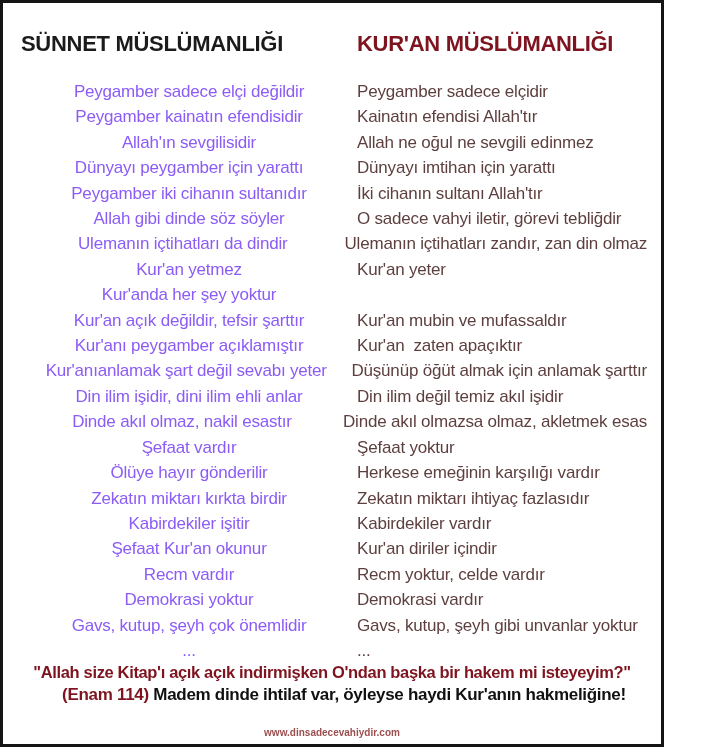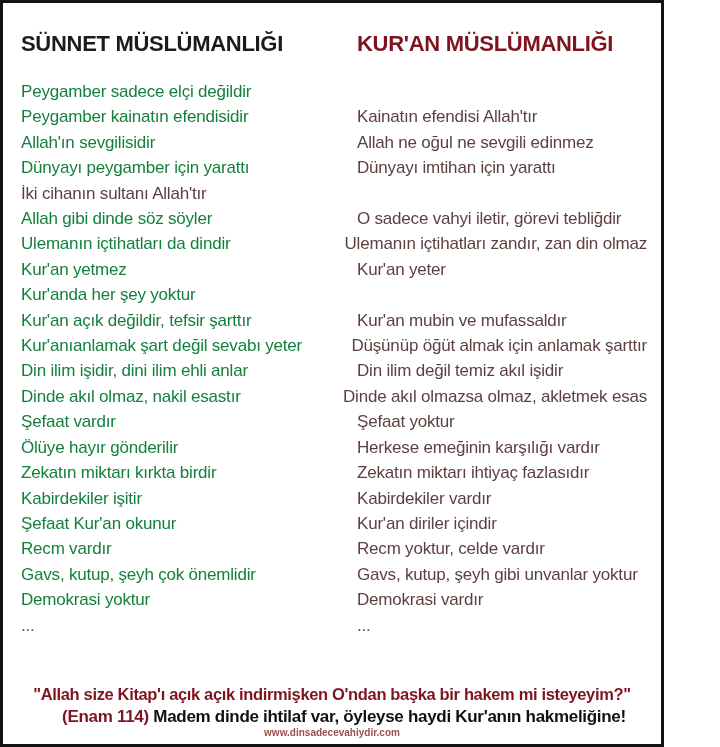--- a/index.html
+++ b/index.html
@@ -29,21 +29,21 @@
   .header.left  { width: 336px; color: #1b1b1b; }
   .header.right { color: #7e141f; }
 
   .rows { }
   .row { display: flex; line-height: 25.4px; }
   .cell {
     font-size: 17px;
     letter-spacing: -0.2px;
     white-space: pre;
   }
-  .cell.left  { width: 336px; color: #15803d; }
+  .cell.left  { width: 336px; color: #8b5cf6; text-align: center; }
   .cell.right { color: #5e3f3f; }
 
   .footer {
     position: absolute;
     left: 0; right: 0;
     bottom: 6px;
     text-align: center;
   }
   .quote-line {
     font-weight: bold;
@@ -55,74 +55,80 @@
   .exhort-line {
     margin-top: 3px;
     font-weight: bold;
     font-size: 17px;
     letter-spacing: -0.3px;
     color: #111111;
     white-space: pre;
   }
   .verse-ref { color: #7e141f; margin-left: 24px; }
   .website {
-    margin-top: 0;
+    margin-top: 22px;
     font-size: 10px;
     font-weight: bold;
     color: #9b4f4f;
   }
 </style>
 </head>
 <body>
 
 <div class="page">
   <div class="content">
 
     <div class="header-row">
       <div class="header left">SÜNNET MÜSLÜMANLIĞI</div>
       <div class="header right">KUR'AN MÜSLÜMANLIĞI</div>
     </div>
 
     <div class="rows">
       <div class="row">
         <div class="cell left">Peygamber sadece elçi değildir</div>
+        <div class="cell right">Peygamber sadece elçidir</div>
       </div>
       <div class="row">
         <div class="cell left">Peygamber kainatın efendisidir</div>
         <div class="cell right">Kainatın efendisi Allah'tır</div>
       </div>
       <div class="row">
         <div class="cell left">Allah'ın sevgilisidir</div>
         <div class="cell right">Allah ne oğul ne sevgili edinmez</div>
       </div>
       <div class="row">
         <div class="cell left">Dünyayı peygamber için yarattı</div>
         <div class="cell right">Dünyayı imtihan için yarattı</div>
       </div>
       <div class="row">
+        <div class="cell left">Peygamber iki cihanın sultanıdır</div>
         <div class="cell right">İki cihanın sultanı Allah'tır</div>
       </div>
       <div class="row">
         <div class="cell left">Allah gibi dinde söz söyler</div>
         <div class="cell right">O sadece vahyi iletir, görevi tebliğdir</div>
       </div>
       <div class="row">
         <div class="cell left">Ulemanın içtihatları da dindir</div>
         <div class="cell right">Ulemanın içtihatları zandır, zan din olmaz</div>
       </div>
       <div class="row">
         <div class="cell left">Kur'an yetmez</div>
         <div class="cell right">Kur'an yeter</div>
       </div>
       <div class="row">
         <div class="cell left">Kur'anda her şey yoktur</div>
       </div>
       <div class="row">
         <div class="cell left">Kur'an açık değildir, tefsir şarttır</div>
         <div class="cell right">Kur'an mubin ve mufassaldır</div>
+      </div>
+      <div class="row">
+        <div class="cell left">Kur'anı peygamber açıklamıştır</div>
+        <div class="cell right">Kur'an  zaten apaçıktır</div>
       </div>
       <div class="row">
         <div class="cell left">Kur'anıanlamak şart değil sevabı yeter</div>
         <div class="cell right">Düşünüp öğüt almak için anlamak şarttır</div>
       </div>
       <div class="row">
         <div class="cell left">Din ilim işidir, dini ilim ehli anlar</div>
         <div class="cell right">Din ilim değil temiz akıl işidir</div>
       </div>
       <div class="row">
@@ -147,26 +153,26 @@
       </div>
       <div class="row">
         <div class="cell left">Şefaat Kur'an okunur</div>
         <div class="cell right">Kur'an diriler içindir</div>
       </div>
       <div class="row">
         <div class="cell left">Recm vardır</div>
         <div class="cell right">Recm yoktur, celde vardır</div>
       </div>
       <div class="row">
+        <div class="cell left">Demokrasi yoktur</div>
+        <div class="cell right">Demokrasi vardır</div>
+      </div>
+      <div class="row">
         <div class="cell left">Gavs, kutup, şeyh çok önemlidir</div>
         <div class="cell right">Gavs, kutup, şeyh gibi unvanlar yoktur</div>
-      </div>
-      <div class="row">
-        <div class="cell left">Demokrasi yoktur</div>
-        <div class="cell right">Demokrasi vardır</div>
       </div>
       <div class="row">
         <div class="cell left">...</div>
         <div class="cell right">...</div>
       </div>
     </div>
   </div>
 
   <div class="footer">
     <div class="quote-line">"Allah size Kitap'ı açık açık indirmişken O'ndan başka bir hakem mi isteyeyim?"</div>

